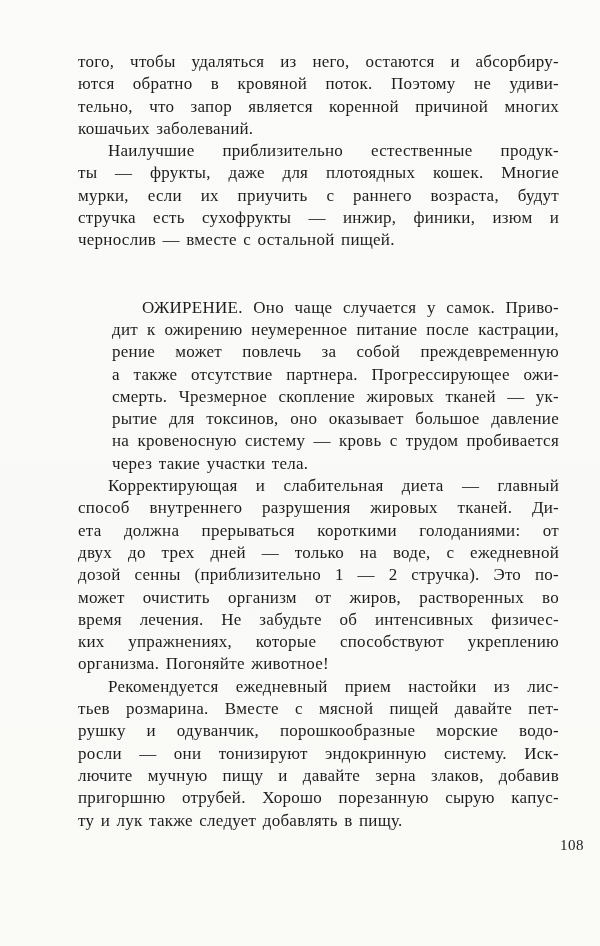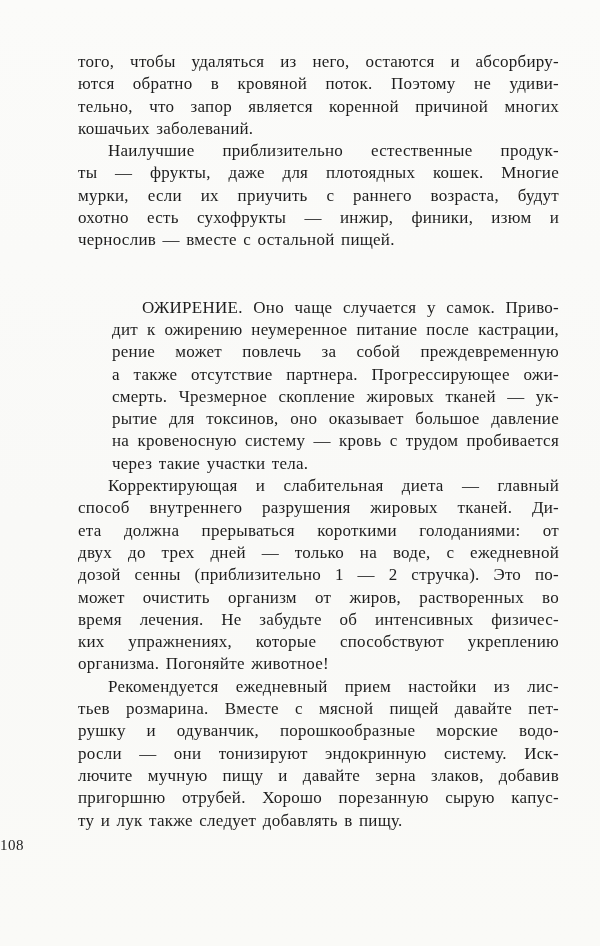--- a/index.html
+++ b/index.html
@@ -48,21 +48,21 @@
     text-align-last: left;
   }
   .para.indent .line.first {
     text-indent: 30px;
   }
   .page-number {
     position: absolute;
     top: 837px;
     left: 0;
     width: 584px;
-    text-align: left;
+    text-align: right;
     color: #222;
     font-size: 15px;
     letter-spacing: 0.5px;
   }
 </style>
 </head>
 <body>
 
 <div class="page">
   <div class="text-block">
@@ -71,21 +71,21 @@
       <div class="line first">того, чтобы удаляться из него, остаются и абсорбиру-</div>
       <div class="line">ются обратно в кровяной поток. Поэтому не удиви-</div>
       <div class="line">тельно, что запор является коренной причиной многих</div>
       <div class="line end">кошачьих заболеваний.</div>
     </div>
 
     <div class="para indent">
       <div class="line first">Наилучшие приблизительно естественные продук-</div>
       <div class="line">ты — фрукты, даже для плотоядных кошек. Многие</div>
       <div class="line">мурки, если их приучить с раннего возраста, будут</div>
-      <div class="line">охотно есть сухофрукты — инжир, финики, изюм и</div>
+      <div class="line">стручка есть сухофрукты — инжир, финики, изюм и</div>
       <div class="line end">чернослив — вместе с остальной пищей.</div>
     </div>
 
     <div class="para indent section-gap">
       <div class="line first">ОЖИРЕНИЕ. Оно чаще случается у самок. Приво-</div>
       <div class="line">дит к ожирению неумеренное питание после кастрации,</div>
       <div class="line">рение может повлечь за собой преждевременную</div>
       <div class="line">а также отсутствие партнера. Прогрессирующее ожи-</div>
       <div class="line">смерть. Чрезмерное скопление жировых тканей — ук-</div>
       <div class="line">рытие для токсинов, оно оказывает большое давление</div>

